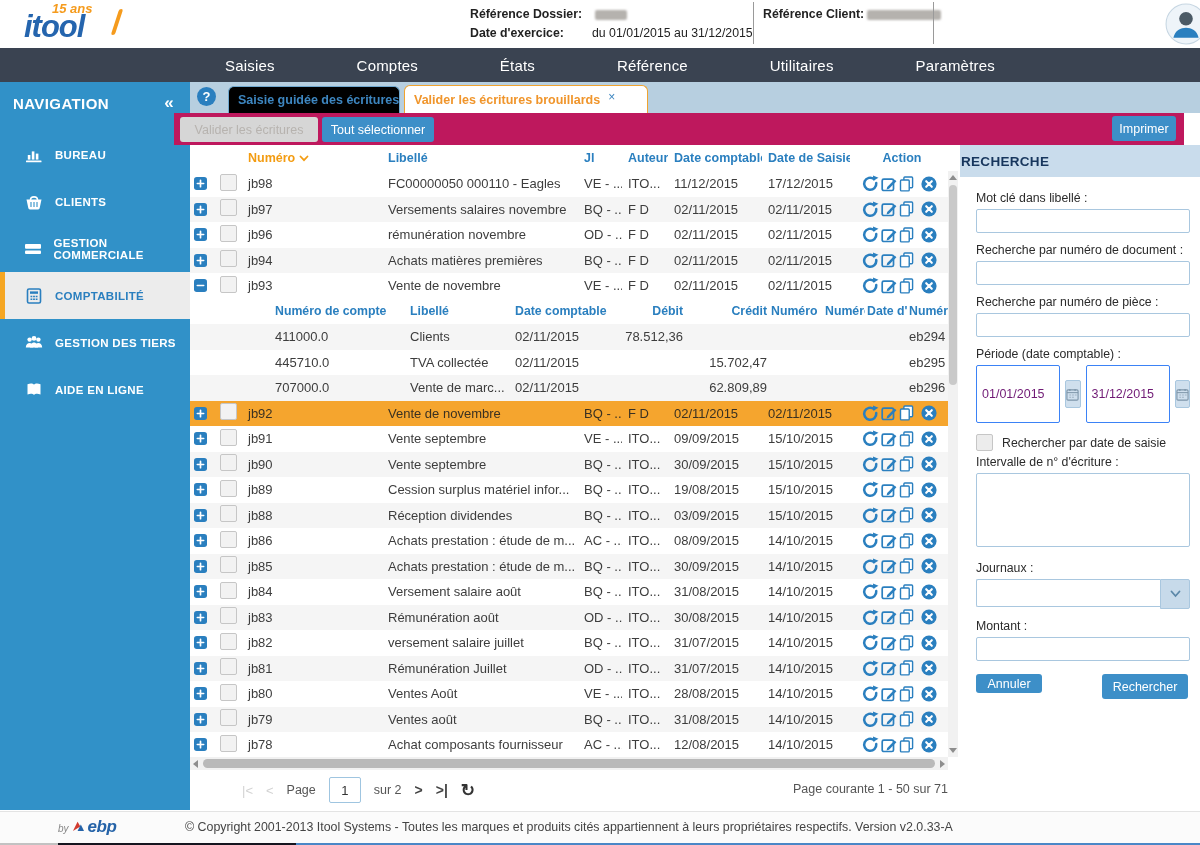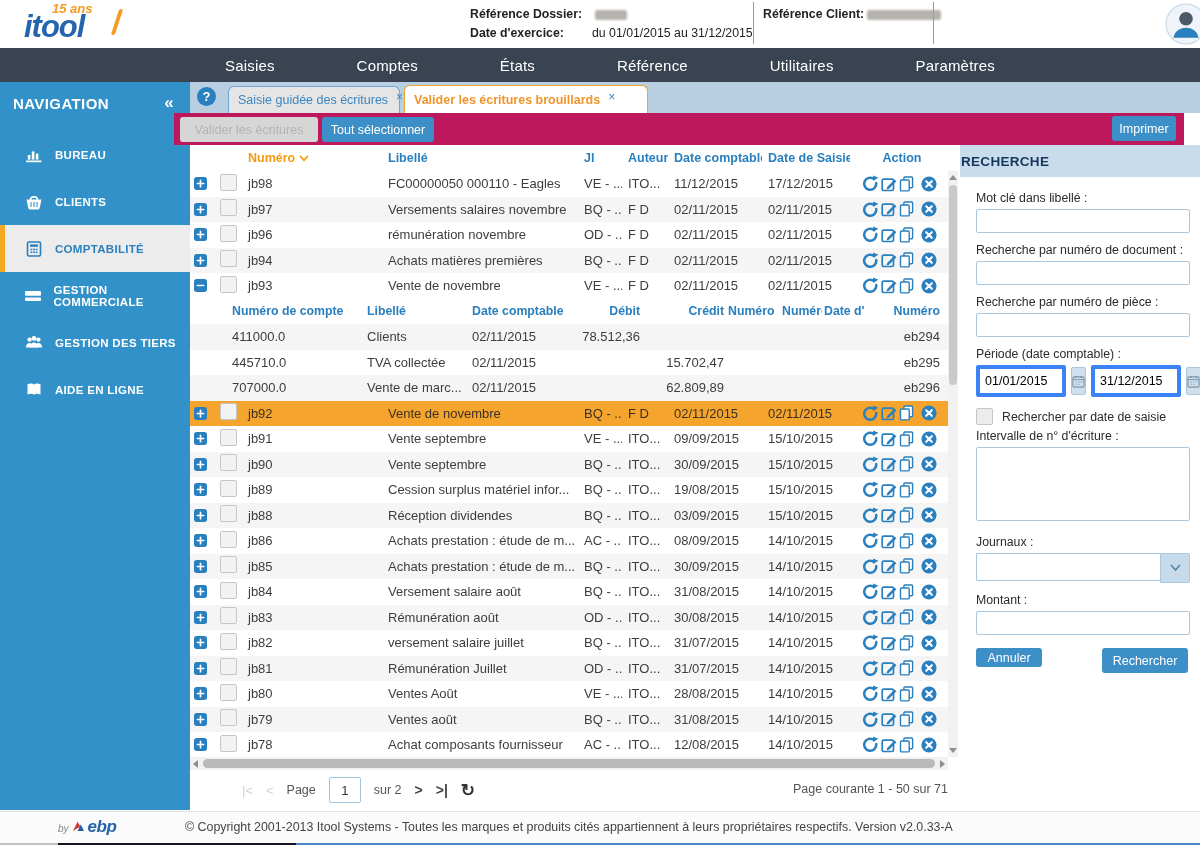--- a/index.html
+++ b/index.html
@@ -34,22 +34,22 @@
   .sb-item{display:flex;align-items:center;gap:11px;height:47px;padding-left:24px;color:#fff;
            font-size:11.5px;font-weight:bold;letter-spacing:.3px;cursor:pointer;}
   .sb-item .sbicon{width:20px;display:flex;justify-content:center;color:#fff;}
   .sb-item.active{background:#ececec;color:#2a7fbf;border-left:5px solid #f5a623;padding-left:19px;}
   .sb-item.active .sbicon{color:#2a7fbf;}
   
   .tabstrip{position:absolute;left:190px;top:82px;width:1010px;height:31px;background:#b7cfe0;}
   .helpicon{position:absolute;left:7px;top:5px;width:19px;height:19px;border-radius:50%;background:#2a7fbf;
             color:#fff;font-size:13px;font-weight:bold;display:flex;align-items:center;justify-content:center;cursor:pointer;}
   .tab{position:absolute;bottom:0;height:26px;display:flex;align-items:center;gap:8px;padding:0 9px;
-       border:1px solid #6fa8d0;border-bottom:none;border-radius:6px 6px 0 0;background:#e5e5e5;
-       font-size:12.5px;color:#3d86c0;cursor:pointer;white-space:nowrap;}
+       border:1px solid #6fa8d0;border-bottom:none;border-radius:6px 6px 0 0;background:#000000;
+       font-size:12.5px;color:#3d86c0;cursor:pointer;white-space:nowrap;font-weight:bold;}
   .tab .tclose{font-size:12px;color:#3d86c0;margin-top:-6px;}
   .tab.active{background:#fff;border-color:#f0a32f;color:#f0952b;font-weight:bold;height:27px;}
   .tab.active .tclose{color:#f0a32f;font-weight:normal;}
   .tab1{left:38px;width:152px;}
   .tab2{left:214px;width:224px;}
   
   .toolbar{position:absolute;left:174px;top:113px;width:1010px;height:32px;background:#be185d;}
   .btn{display:inline-flex;align-items:center;justify-content:center;border-radius:3px;font-size:12.5px;
        cursor:pointer;border:none;font-family:"Liberation Sans",sans-serif;}
   .btn-disabled{position:absolute;left:6px;top:4px;width:138px;height:25px;background:#d6d6d6;color:#b7b3af;}
@@ -68,21 +68,21 @@
   .trow.alt{background:#f5f5f5;}
   .trow.hl{background:#f5a52e;color:#3a3122;}
   .cell{white-space:nowrap;overflow:hidden;padding-left:6px;}
   .c-exp{padding-left:4px;display:flex;align-items:center;}
   .expbtn{display:inline-flex;cursor:pointer;}
   .cbx{display:inline-block;width:15px;height:15px;background:#f2f2f2;border:1px solid #c6c6c6;border-radius:2px;cursor:pointer;}
   .c-act{display:flex;align-items:center;justify-content:center;gap:2px;padding-left:0;}
   .aicon{display:inline-flex;cursor:pointer;}
   .adel{margin-left:5px;}
   .srow{display:grid;grid-template-columns:40px 135px 105px 108px 64px 84px 54px 42px 42px 1fr;
-        align-items:center;height:25.5px;font-size:13px;color:#3d3d3d;background:#fff;}
+        align-items:center;height:25.5px;font-size:13px;color:#3d3d3d;background:#fff;padding-left:43px;}
   .srow.alt{background:#f5f5f5;}
   .srow .cell{padding-left:2px;}
   .shead{font-weight:bold;color:#2a7fbf;font-size:12.3px;}
   .sc3,.sc4{text-align:right;padding-right:2px;}
   .sc8{text-align:right;padding-right:8px;}
   
   .vscroll{position:absolute;left:948px;top:171px;width:10px;height:586px;background:#f1f1f1;}
   .vthumb{position:absolute;left:1px;top:14px;width:8px;height:200px;background:#c9c9c9;border-radius:4px;}
   .tri-up{position:absolute;left:1px;top:4px;width:0;height:0;border-left:4px solid transparent;border-right:4px solid transparent;border-bottom:5px solid #8d8d8d;}
   .tri-dn{position:absolute;left:1px;bottom:4px;width:0;height:0;border-left:4px solid transparent;border-right:4px solid transparent;border-top:5px solid #8d8d8d;}
@@ -100,22 +100,22 @@
   .pg-info{position:absolute;right:0;top:12px;font-size:12.5px;color:#555;}
   
   .search{position:absolute;left:960px;top:145px;width:240px;height:665px;background:#fff;}
   .s-head{height:32px;background:#c9dcec;color:#17365d;font-size:13.5px;font-weight:bold;
           display:flex;align-items:center;padding-left:1px;letter-spacing:.3px;}
   .s-body{padding:4px 10px 0 16px;}
   .s-lbl{margin-top:10px;margin-bottom:4px;font-size:12.3px;color:#2b2b2b;white-space:nowrap;}
   .s-input{width:100%;height:24px;border:1px solid #a9c7df;border-radius:2px;box-sizing:border-box;
            font-size:12.5px;padding:0 6px;font-family:"Liberation Sans",sans-serif;color:#222;}
   .daterow{display:flex;align-items:center;gap:5px;}
-  .d-input{width:72px;height:24px;border:4px solid #3b82f6;border-radius:2px;font-size:12.5px;padding:0 5px;
-           font-family:"Liberation Sans",sans-serif;color:#000000;}
+  .d-input{width:72px;height:24px;border:1px solid #3b82f6;border-radius:2px;font-size:12.5px;padding:16px 5px;
+           font-family:"Liberation Sans",sans-serif;color:#701a75;}
   .calbtn{width:25px;height:26px;background:#cfdfed;border:1px solid #a9c7df;border-radius:2px;
           display:flex;align-items:center;justify-content:center;cursor:pointer;}
   .ckrow{display:flex;align-items:center;gap:9px;margin-top:11px;font-size:12.3px;color:#2b2b2b;}
   .s-cbx{width:15px;height:15px;background:#ececec;border:1px solid #c6c6c6;border-radius:2px;cursor:pointer;flex:none;}
   .s-area{width:100%;height:74px;border:1px solid #a9c7df;border-radius:2px;box-sizing:border-box;resize:none;
           font-family:"Liberation Sans",sans-serif;}
   .selrow{display:flex;}
   .sel-input{flex:1;height:28px;border:1px solid #a9c7df;border-right:none;border-radius:2px 0 0 2px;box-sizing:border-box;
              font-family:"Liberation Sans",sans-serif;}
   .sel-btn{width:28px;height:28px;background:#c7daea;border:1px solid #a9c7df;border-radius:0 2px 2px 0;
@@ -194,38 +194,38 @@
       <div class="sb-item">
         <span class="sbicon">
             <svg width="18" height="16" viewBox="0 0 18 16">
               <path d="M5.5 6C5.5 1.8 12.5 1.8 12.5 6" fill="none" stroke="currentColor" stroke-width="1.6"></path>
               <path d="M1.5 5.5h15l-1.8 8.6a1.6 1.6 0 0 1-1.6 1.3H4.9a1.6 1.6 0 0 1-1.6-1.3z" fill="currentColor"></path>
               <path d="M6 8v5M9 8v5M12 8v5" stroke="#3191c8" stroke-width="1.1"></path>
             </svg>
           </span>
         <span>CLIENTS</span>
       </div>
-      <div class="sb-item active">
-        <span class="sbicon">
-            <svg width="16" height="16" viewBox="0 0 16 16">
-              <rect x="1.5" y="1" width="13" height="14" rx="1.5" fill="none" stroke="currentColor" stroke-width="1.6"></rect>
-              <rect x="4" y="3.4" width="8" height="2.4" fill="currentColor"></rect>
-              <path d="M4.5 8.6h1.8M7.1 8.6h1.8M9.7 8.6h1.8M4.5 11.2h1.8M7.1 11.2h1.8M9.7 11.2h1.8" stroke="currentColor" stroke-width="1.5"></path>
-            </svg>
-          </span>
-        <span>COMPTABILITÉ</span>
-      </div>
       <div class="sb-item">
         <span class="sbicon">
             <svg width="18" height="14" viewBox="0 0 18 14" fill="currentColor">
               <rect x="1" y="2" width="16" height="4.8" rx="1"></rect>
               <rect x="1" y="8.6" width="16" height="3.4" rx="1"></rect>
             </svg>
           </span>
         <span>GESTION COMMERCIALE</span>
+      </div>
+      <div class="sb-item active">
+        <span class="sbicon">
+            <svg width="16" height="16" viewBox="0 0 16 16">
+              <rect x="1.5" y="1" width="13" height="14" rx="1.5" fill="none" stroke="currentColor" stroke-width="1.6"></rect>
+              <rect x="4" y="3.4" width="8" height="2.4" fill="currentColor"></rect>
+              <path d="M4.5 8.6h1.8M7.1 8.6h1.8M9.7 8.6h1.8M4.5 11.2h1.8M7.1 11.2h1.8M9.7 11.2h1.8" stroke="currentColor" stroke-width="1.5"></path>
+            </svg>
+          </span>
+        <span>COMPTABILITÉ</span>
       </div>
       <div class="sb-item">
         <span class="sbicon">
             <svg width="18" height="15" viewBox="0 0 18 15" fill="currentColor">
               <circle cx="4.6" cy="4.6" r="2.2"></circle>
               <circle cx="13.4" cy="4.6" r="2.2"></circle>
               <path d="M.8 12.5c0-3 2.2-4.4 3.8-4.4s3.8 1.4 3.8 4.4zM9.6 12.5c0-3 2.2-4.4 3.8-4.4s3.8 1.4 3.8 4.4z"></path>
               <circle cx="9" cy="3.4" r="2.4"></circle>
               <path d="M5 12.5c0-3.4 2.4-5 4-5s4 1.6 4 5z"></path>
             </svg>

